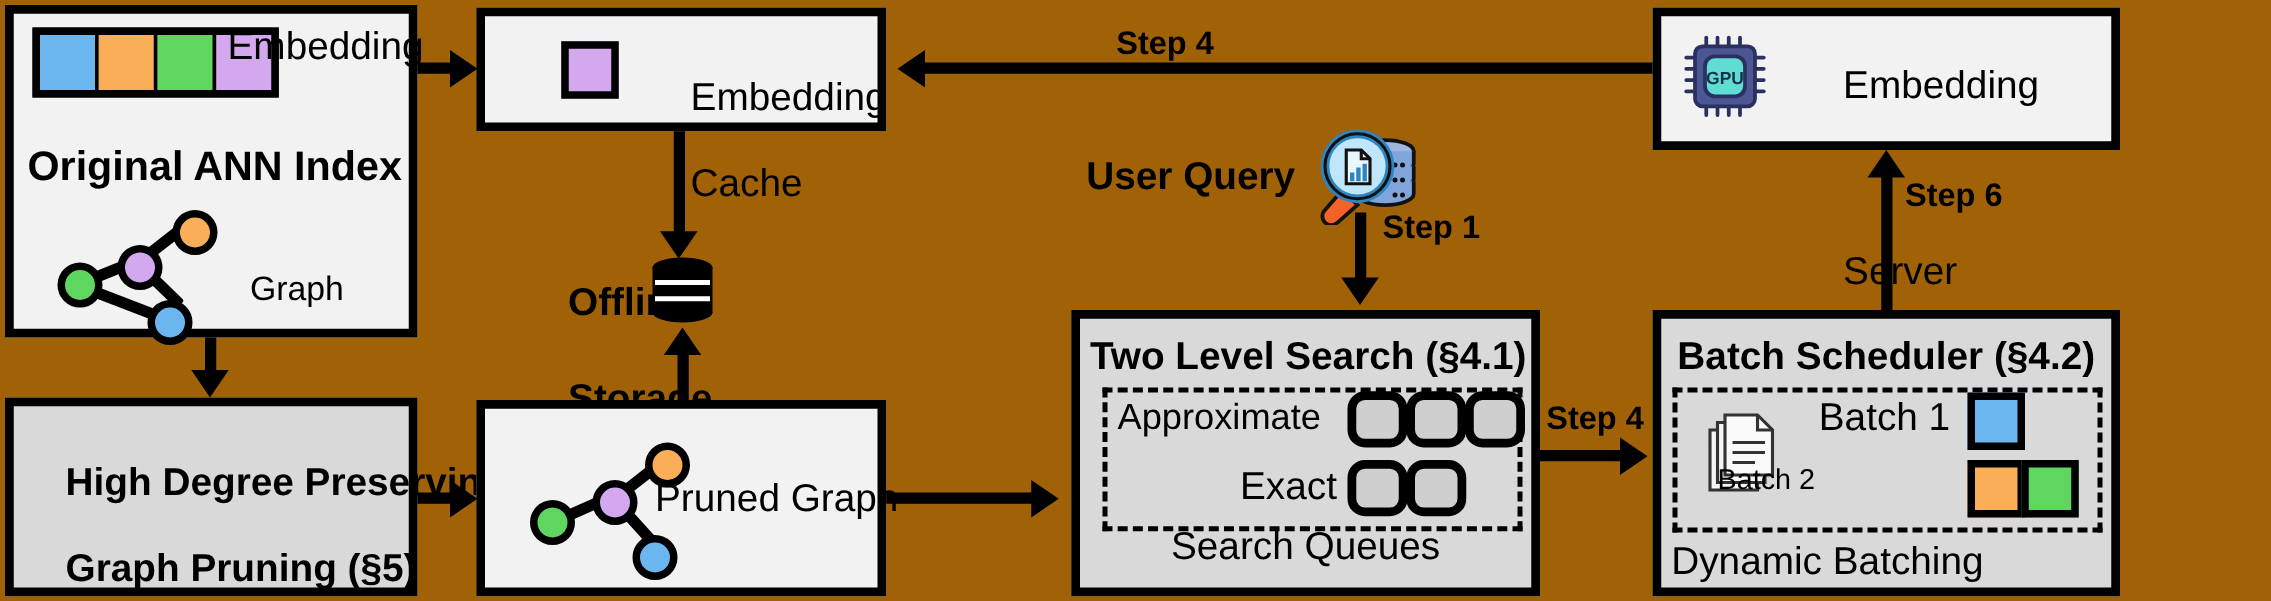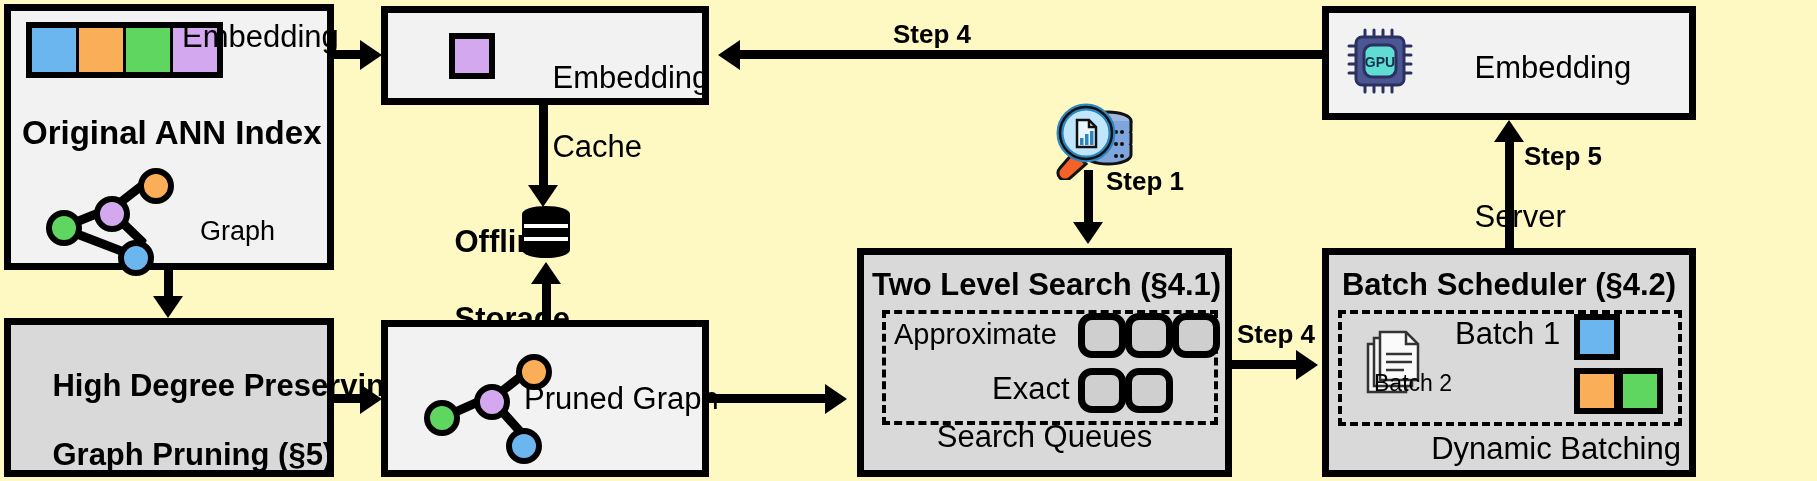--- a/index.html
+++ b/index.html
@@ -1,17 +1,17 @@
 <!DOCTYPE html>
 <html><head>
 <meta charset="utf-8">
 <style>
   html,body{margin:0;padding:0;background:#ffffff;}
   body{font-family:"Liberation Sans", sans-serif;}
-  #stage{position:relative;width:1817px;height:481px;background:#fef9c3;overflow:hidden;}
+  #stage{position:relative;width:1817px;height:481px;background:#a16207;overflow:hidden;}
 
   .box{position:absolute;box-sizing:border-box;border:7px solid #000;background:#f2f2f2;}
   .box.shaded{background:#d9d9d9;}
 
   .lbl{position:absolute;color:#000;white-space:pre;line-height:1.12;}
   .bold{font-weight:bold;}
 
   
   .ln{position:absolute;background:#000;}
   .ah{position:absolute;width:0;height:0;}
@@ -128,20 +128,21 @@
   </div>
 
   <div class="lbl" style="left:524px;top:382px;font-size:31px;">Pruned Graph</div>
 
   <div class="ln" style="left:334px;top:394px;width:30px;height:9px;"></div>
   <div class="ah ah-r" style="left:360px;top:384px;"></div>
 
   <div class="ln" style="left:709px;top:394px;width:120px;height:9px;"></div>
   <div class="ah ah-r" style="left:825px;top:384px;"></div>
 
+  <div class="lbl bold" style="left:869px;top:124px;font-size:31px;">User Query</div>
 
   <svg class="icon" style="left:1050px;top:100px;" width="90" height="80" viewBox="0 0 90 80">
     <g>
       <ellipse cx="58" cy="21" rx="23" ry="9" fill="#9FB6DE" stroke="#111" stroke-width="3"></ellipse>
       <path d="M35 21 v10 a23 9 0 0 0 46 0 v-10" fill="#7FA5DC" stroke="#111" stroke-width="3"></path>
       <path d="M35 33 v10 a23 9 0 0 0 46 0 v-10" fill="#7FA5DC" stroke="#111" stroke-width="3"></path>
       <path d="M35 45 v10 a23 9 0 0 0 46 0 v-10" fill="#7FA5DC" stroke="#111" stroke-width="3"></path>
       <circle cx="66" cy="32" r="2" fill="#111"></circle>
         <circle cx="72" cy="32" r="2" fill="#111"></circle>
       <circle cx="66" cy="44" r="2" fill="#111"></circle>
@@ -198,25 +199,25 @@
     <line x1="22" y1="40" x2="40" y2="40" stroke="#333" stroke-width="2.5"></line>
   </svg>
 
   <div class="lbl" style="left:1455px;top:317px;font-size:31px;">Batch 1</div>
   <div class="chip" style="left:1574px;top:314px;width:46px;height:46px;background:#6CB6F0;"></div>
 
   <div class="lbl" style="left:1374px;top:371px;font-size:23px;">Batch 2</div>
   <div class="chip" style="left:1574px;top:368px;width:46px;height:46px;background:#F9AE57;"></div>
   <div class="chip" style="left:1617px;top:368px;width:46px;height:46px;background:#5FD65F;"></div>
 
-  <div class="lbl" style="left:1337px;top:432px;font-size:31px;width:344px;text-align:right;">Dynamic Batching</div>
+  <div class="lbl" style="left:1337px;top:432px;font-size:31px;width:344px;text-align:left;">Dynamic Batching</div>
 
   <div class="ln" style="left:1505px;top:140px;width:9px;height:108px;"></div>
   <div class="ah ah-u" style="left:1494px;top:120px;"></div>
-  <div class="lbl bold" style="left:1524px;top:142px;font-size:26px;">Step 5</div>
+  <div class="lbl bold" style="left:1524px;top:142px;font-size:26px;">Step 6</div>
 
   <div class="box" style="left:1322px;top:6px;width:374px;height:114px;"></div>
 
   <svg class="icon" style="left:1345px;top:26px;" width="70" height="70" viewBox="0 0 70 70">
     <g stroke="#2A3160" stroke-width="3" stroke-linecap="round">
       <line x1="20" y1="4" x2="20" y2="13"></line>
         <line x1="29" y1="4" x2="29" y2="13"></line>
       <line x1="38" y1="4" x2="38" y2="13"></line>
         <line x1="47" y1="4" x2="47" y2="13"></line>
       <line x1="20" y1="57" x2="20" y2="66"></line>

